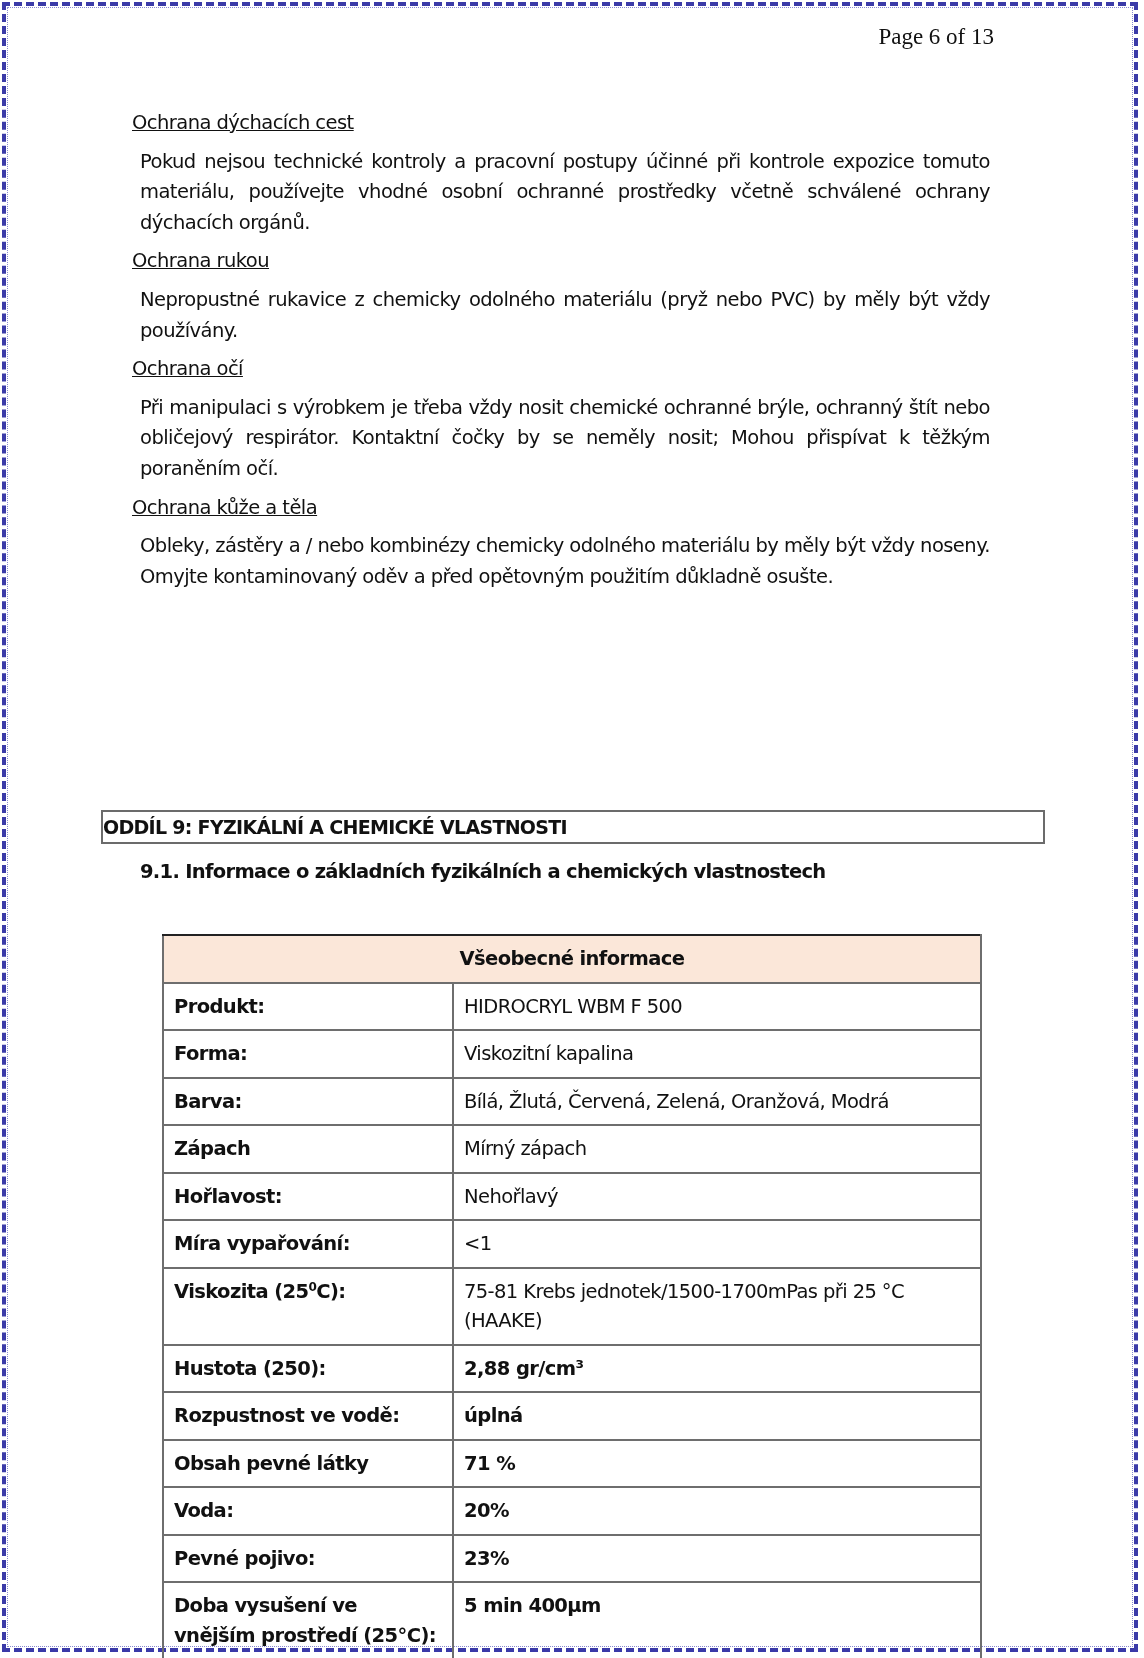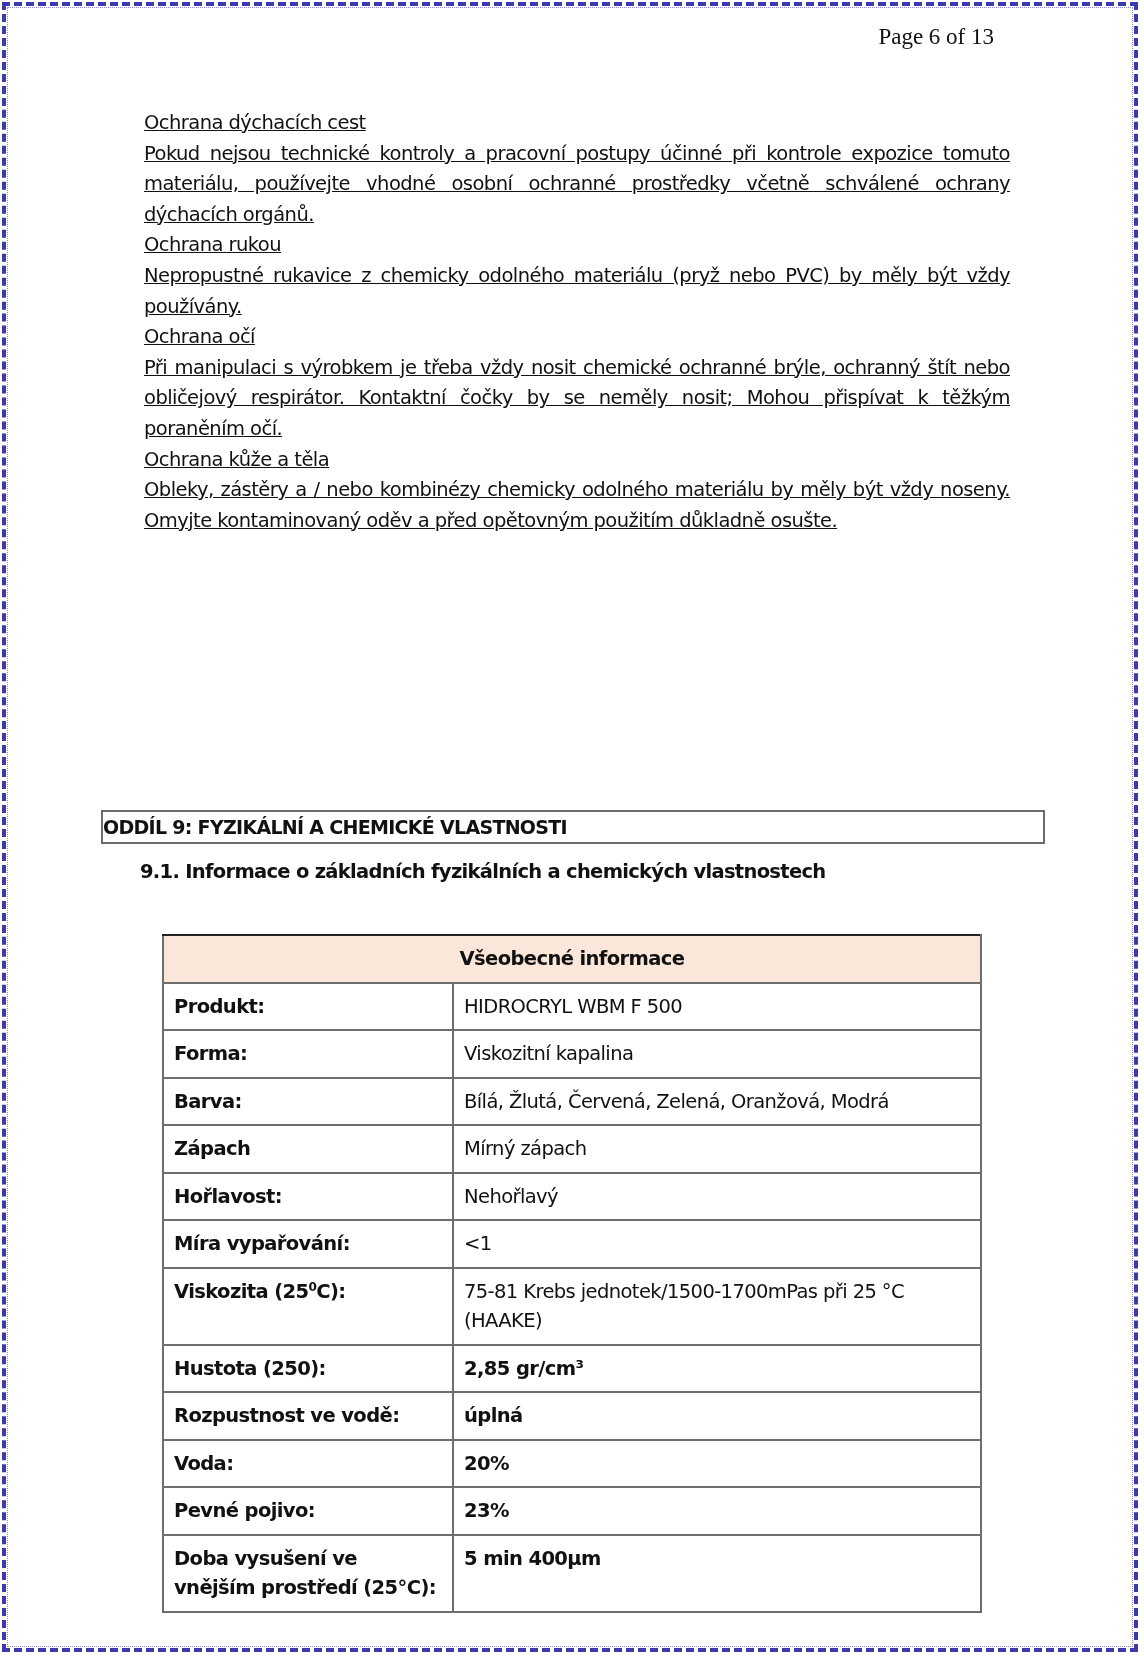--- a/index.html
+++ b/index.html
@@ -11,26 +11,26 @@
     }
     .page-border::after {
       content: ""; position: absolute; inset: 1px;
       border: 1px dotted #8a8ad0;
     }
     .page-number {
       position: absolute; top: 24px; right: 150px;
       font-family: "Liberation Serif", serif; font-size: 23px; color: #111;
     }
     .body-text {
-      position: absolute; left: 144px; top: 108px; width: 866px;
+      position: absolute; left: 132px; top: 108px; width: 866px;
       font-family: "DejaVu Sans", sans-serif; font-size: 19.5px; line-height: 30.6px;
       color: #111; letter-spacing: -0.55px;
     }
     .body-text .subhead { text-decoration: underline; display: block; }
-    .body-text p { margin: 0; text-align: justify; text-decoration: underline; }
+    .body-text p { margin: 8px; text-align: justify; }
     .section-box {
       position: absolute; left: 101px; top: 810px; width: 944px; height: 34px;
       border: 2px solid #6b6b6b; box-sizing: border-box;
       font-family: "DejaVu Sans", sans-serif; font-weight: bold; font-size: 19px;
       line-height: 30px; padding-left: 0; color: #111; letter-spacing: -0.7px;
     }
     .subsection {
       position: absolute; left: 140px; top: 860px;
       font-family: "DejaVu Sans", sans-serif; font-weight: bold; font-size: 19.5px;
       color: #111; letter-spacing: -0.7px;
@@ -103,25 +103,29 @@
   <tr>
     <td class="label">Míra vypařování:</td>
     <td class="val">&lt;1</td>
   </tr>
   <tr>
     <td class="label"><span>Viskozita (25</span><sup>0</sup><span>C):</span></td>
     <td class="val">75-81 Krebs jednotek/1500-1700mPas při 25 °C (HAAKE)</td>
   </tr>
   <tr>
     <td class="label">Hustota (250):</td>
-    <td class="val bold">2,85 gr/cm³</td>
+    <td class="val bold">2,88 gr/cm³</td>
   </tr>
   <tr>
     <td class="label">Rozpustnost ve vodě:</td>
     <td class="val bold">úplná</td>
+  </tr>
+  <tr>
+    <td class="label">Obsah pevné látky</td>
+    <td class="val bold">71 %</td>
   </tr>
   <tr>
     <td class="label">Voda:</td>
     <td class="val bold">20%</td>
   </tr>
   <tr>
     <td class="label">Pevné pojivo:</td>
     <td class="val bold">23%</td>
   </tr>
   <tr>

